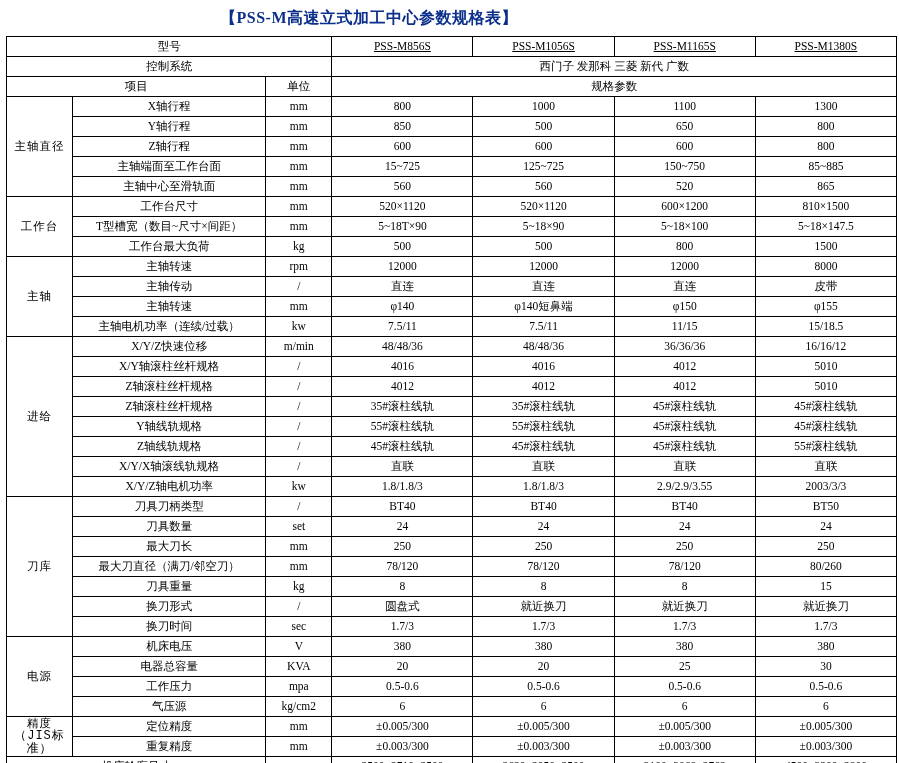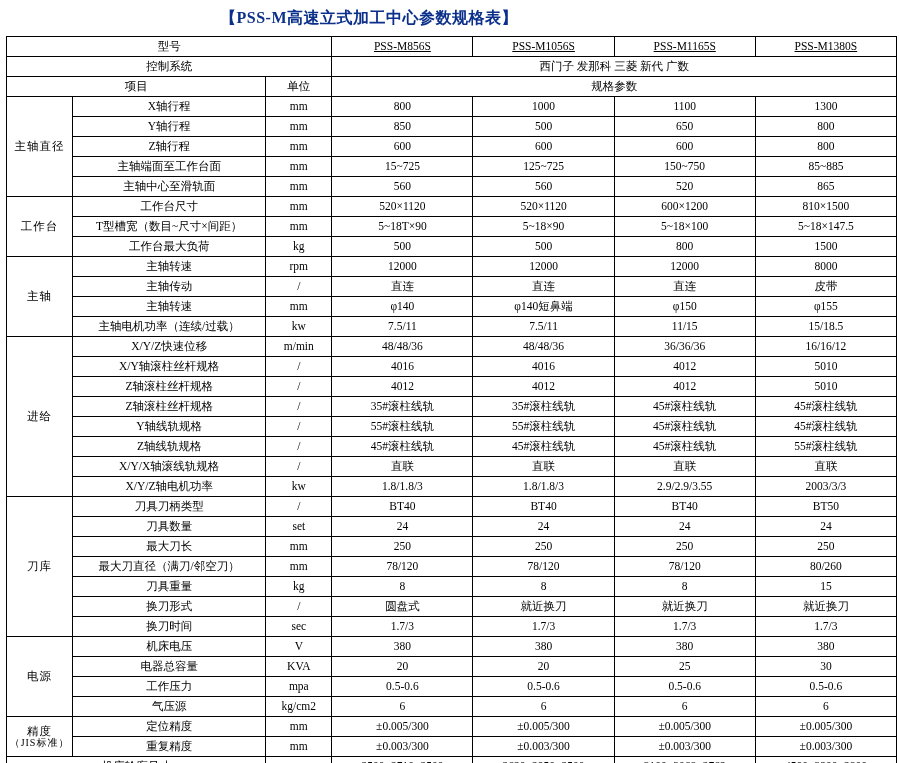--- a/index.html
+++ b/index.html
@@ -80,22 +80,23 @@
     padding-left: 0;
   }
   td.wide-center {
     font-size: 12px;
   }
   .grp-acc {
     font-size: 12px;
     line-height: 1.25;
   }
   .grp-acc small {
-    font-size: 10px;
+    font-size: 12px;
     display: block;
+    font-family: Liberation Mono, monospace;
   }
 </style>
 </head>
 <body>
 
 <div class="page">
 
   <div class="title">【PSS-M高速立式加工中心参数规格表】</div>
 
   <table class="spec">

